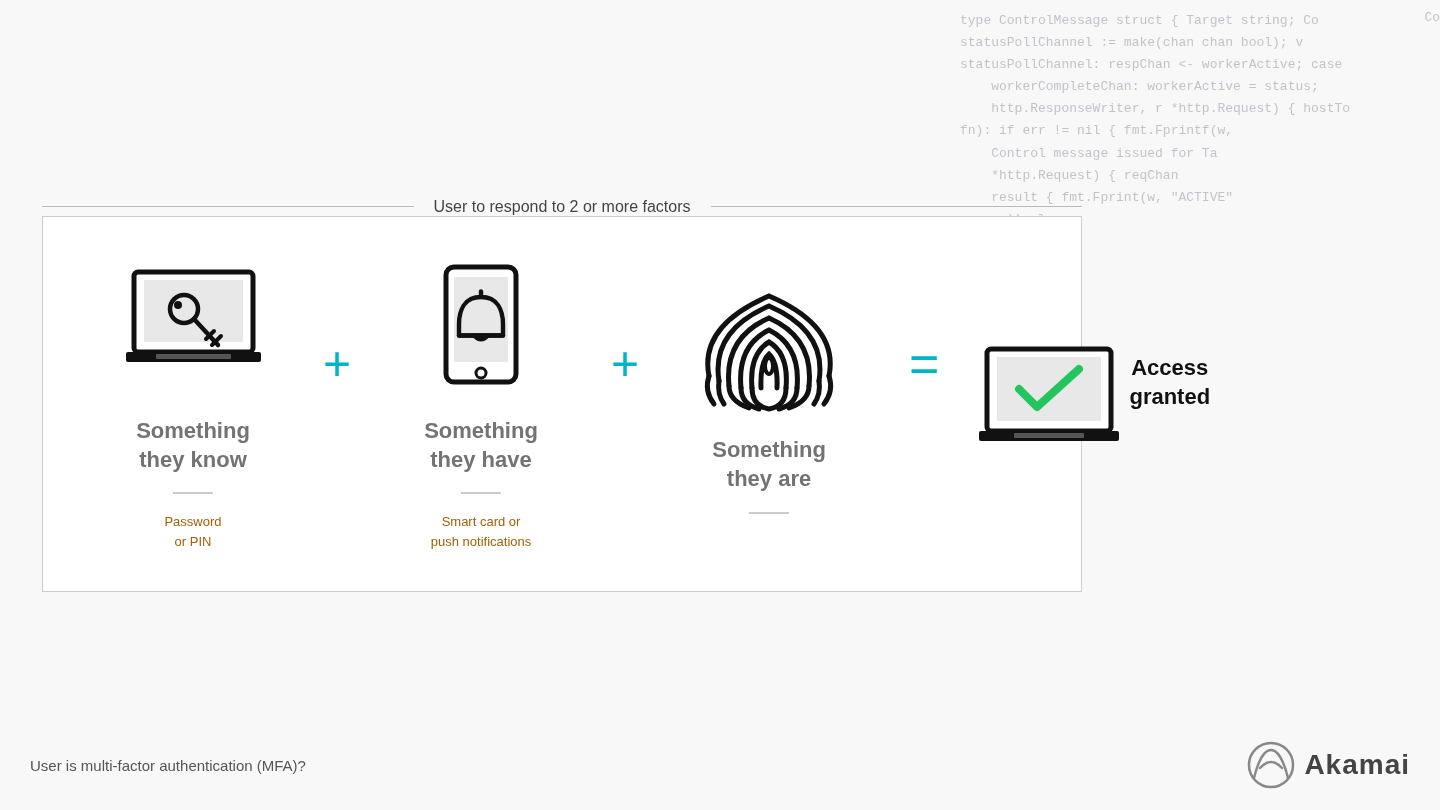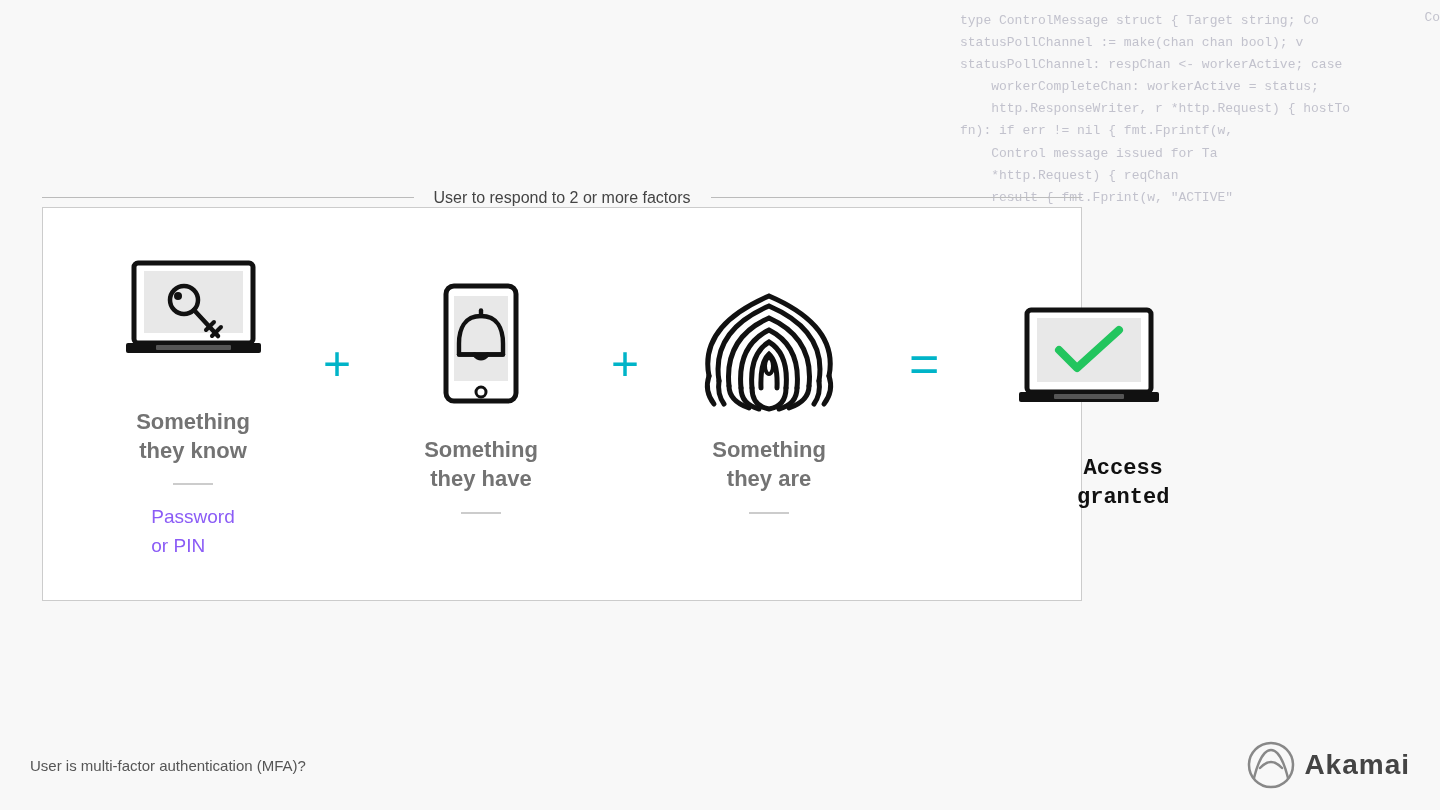--- a/index.html
+++ b/index.html
@@ -93,23 +93,23 @@
     }
 
     .factor-divider {
       width: 40px;
       height: 2px;
       background: #ccc;
       margin: 18px auto;
     }
 
     .factor-subtitle {
-      font-size: 19px;
-      text-align: left;
-      color: #8b5cf6;
+      font-size: 13px;
+      text-align: center;
+      color: #a16207;
       line-height: 1.5;
     }
 
     
     .operator {
       font-size: 48px;
       font-weight: 300;
       color: #00b4c8;
       margin: 0 20px;
       margin-bottom: 80px;
@@ -122,25 +122,24 @@
       font-weight: 300;
       color: #00b4c8;
       margin: 0 20px;
       margin-bottom: 80px;
       flex-shrink: 0;
     }
 
     
     .result {
       display: flex;
-      flex-direction: column;
-      align-items: flex-end;
+      flex-direction: row;
+      align-items: flex-start;
       width: 200px;
       flex-shrink: 0;
-      font-family: Liberation Mono, monospace;
     }
 
     .result-icon {
       width: 160px;
       height: 140px;
       display: flex;
       align-items: center;
       justify-content: center;
     }
 
@@ -267,20 +266,21 @@
             <line x1="-20" y1="15" x2="20" y2="15" stroke="#111" stroke-width="4" stroke-linecap="round"></line>
 
             <path d="M-6,15 Q0,22 6,15" stroke="#111" stroke-width="4" fill="none" stroke-linecap="round"></path>
 
             <line x1="0" y1="-20" x2="0" y2="-25" stroke="#111" stroke-width="4" stroke-linecap="round"></line>
           </g>
         </svg>
       </div>
       <div class="factor-title">Something<br>they have</div>
       <div class="factor-divider"></div>
+      <div class="factor-subtitle">Smart card or<br>push notifications</div>
     </div>
 
     <div class="operator">+</div>
 
     <div class="factor">
       <div class="factor-icon">
         <svg width="160" height="140" viewBox="0 0 160 140" fill="none">
 
           <path d="M20,100 Q10,50 80,20 Q150,50 140,100" stroke="#111" stroke-width="5" fill="none" stroke-linecap="round"></path>
           <path d="M30,105 Q22,55 80,30 Q138,55 130,105" stroke="#111" stroke-width="5" fill="none" stroke-linecap="round"></path>

